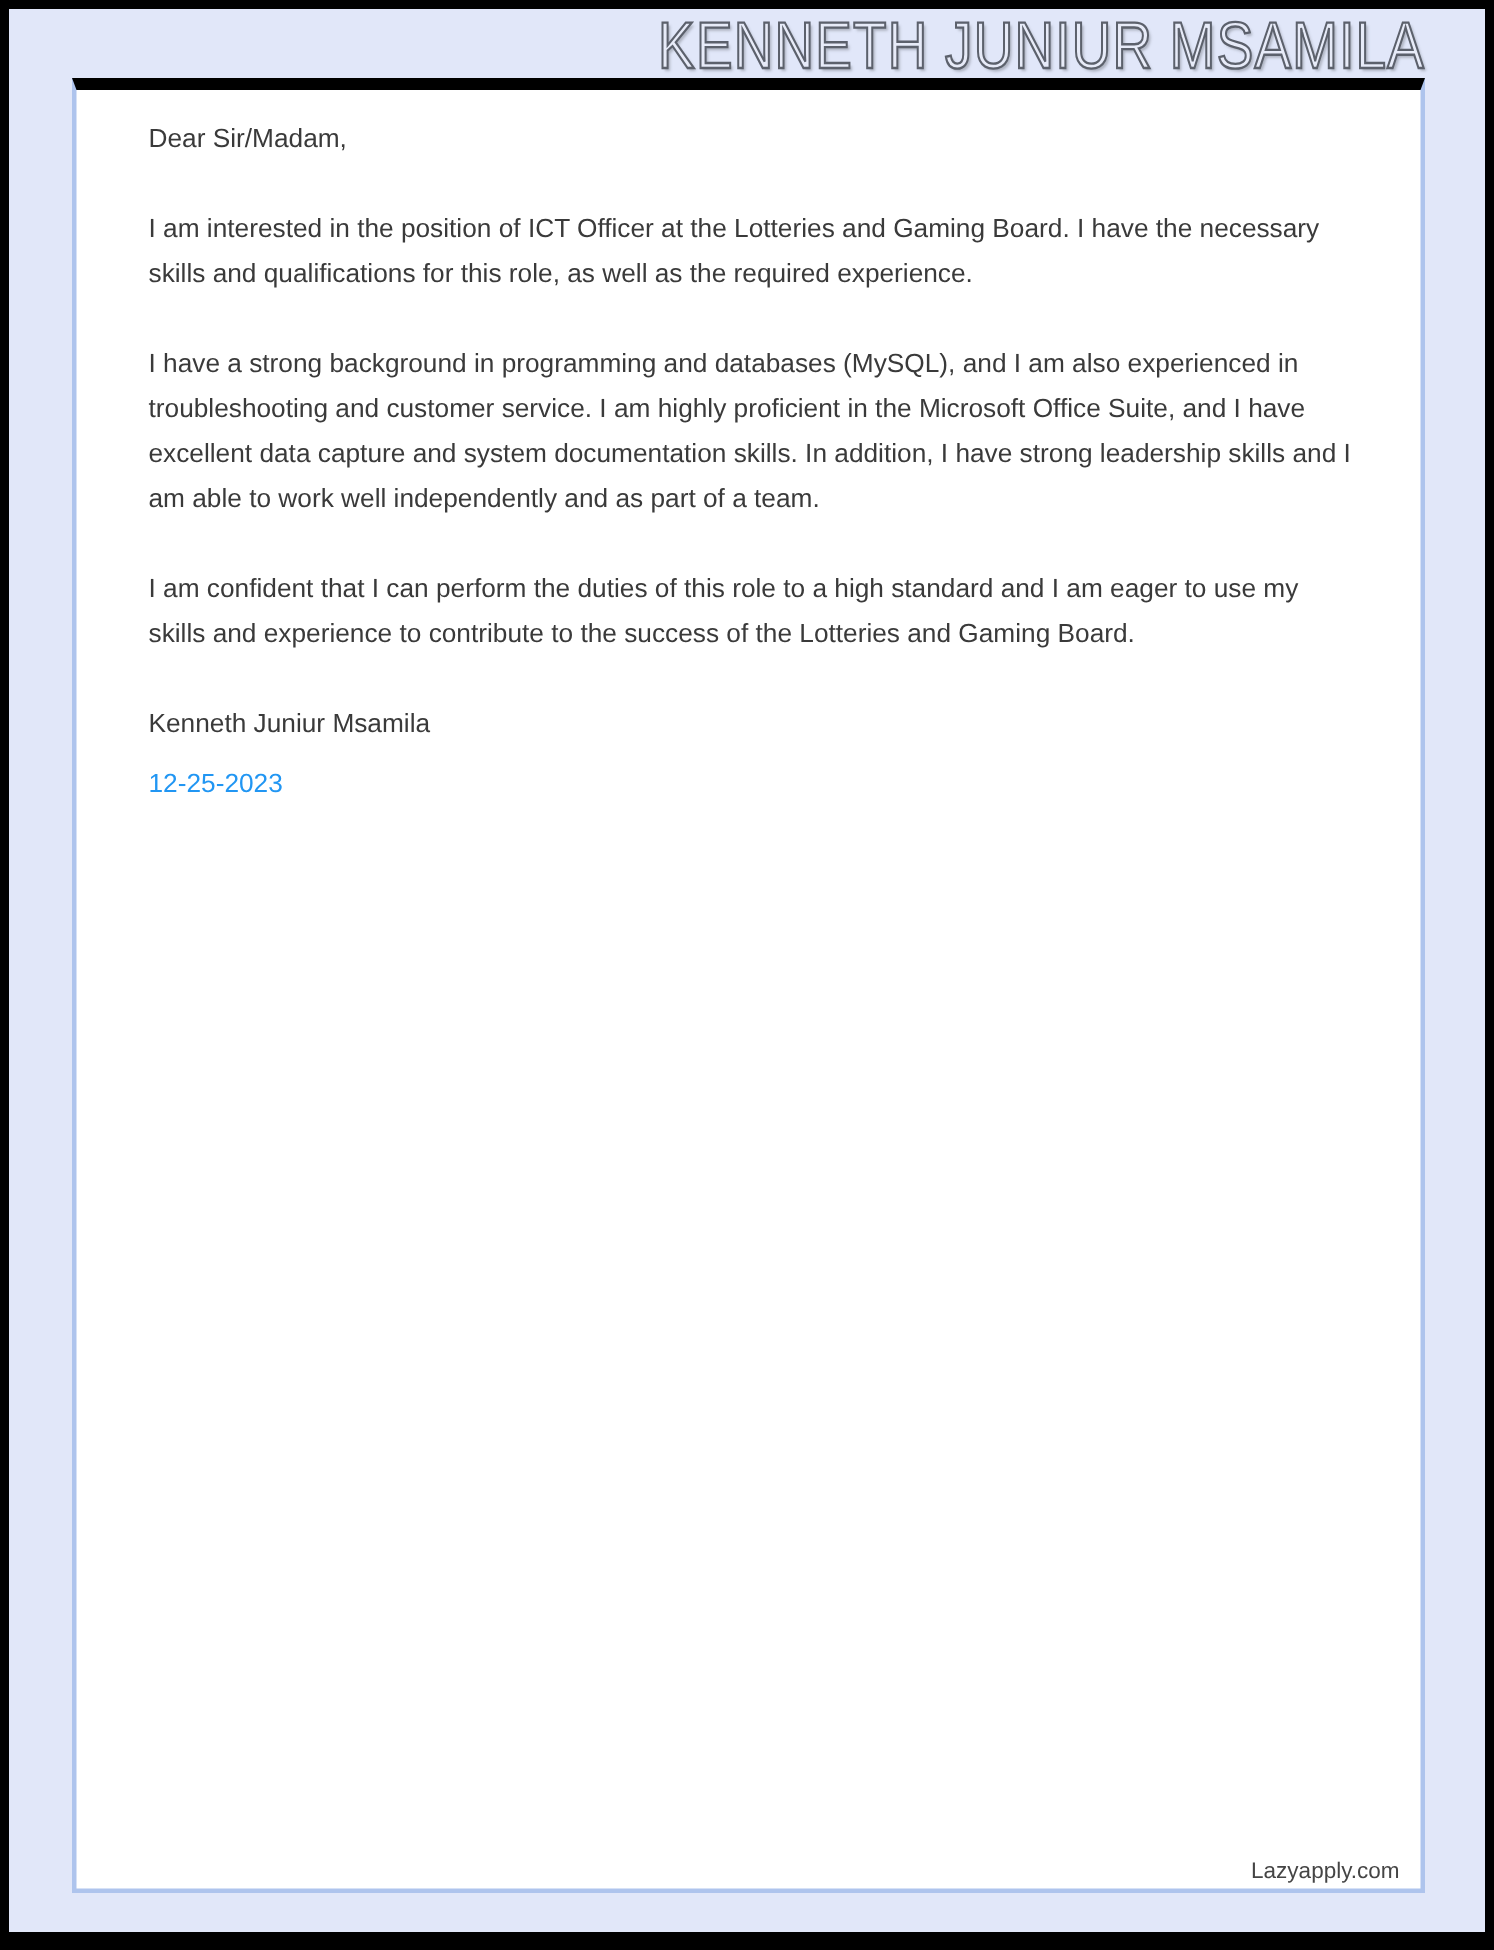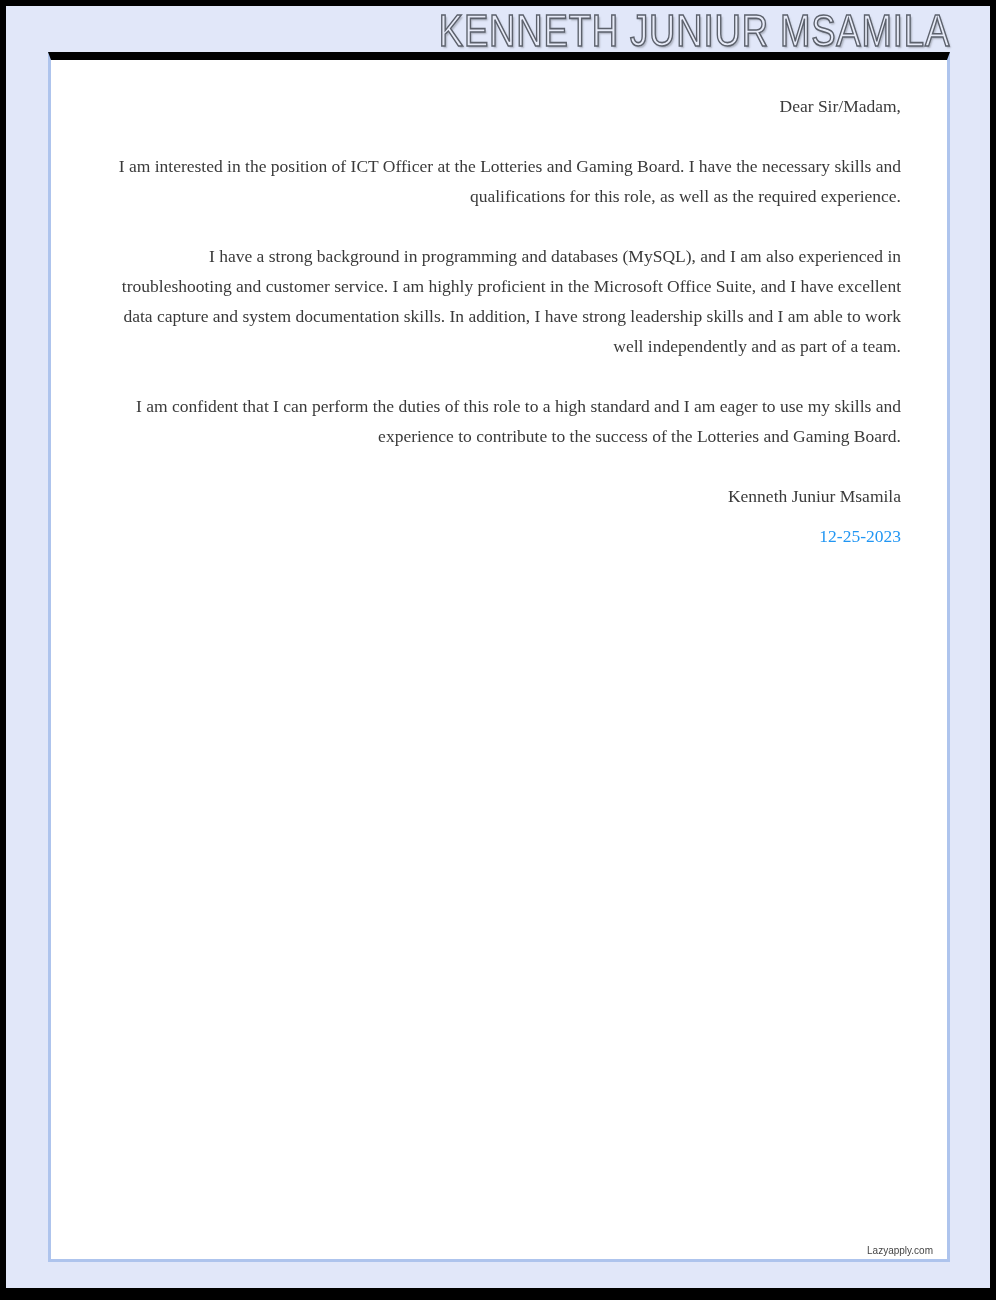--- a/index.html
+++ b/index.html
@@ -10,21 +10,20 @@
     font-family: "Liberation Sans", sans-serif;
     overflow: hidden;
   }
   .frame {
     box-sizing: border-box;
     width: 996px;
     height: 1300px;
     border: 6px solid #000;
     border-bottom-width: 12px;
     background: #e1e7f9;
-    text-align: right;
   }
   .canvas {
     position: relative;
     width: 100%;
     height: 100%;
   }
   .header-name {
     position: absolute;
     top: 1px;
     right: 40px;
@@ -45,41 +44,40 @@
     left: 42px;
     top: 46px;
     width: 902px;
     height: 1210px;
     box-sizing: border-box;
     background: #ffffff;
     border: 3px solid #aec4ed;
     border-top: 8px solid #000000;
   }
   .letter-body {
-    padding: 31px 46px 0 48px;
+    padding: 17px 46px 0 48px;
     font-size: 17.5px;
     line-height: 30px;
     color: #3a3a3a;
-    font-family: Liberation Serif, serif;
   }
   .letter-body p {
     margin: 30px 0 0 0;
   }
   .letter-body p.salutation {
     margin: 0;
   }
   .letter-body p.date {
     margin: 10px 0 0 0;
     color: #2196f3;
   }
   .watermark {
     position: absolute;
     right: 14px;
     bottom: 3px;
-    font-size: 10px;
+    font-size: 15px;
     color: #454545;
   }
 </style>
 </head>
 <body>
 
 <div class="frame">
   <div class="canvas">
 
     <div class="header-name">KENNETH JUNIUR MSAMILA</div>

